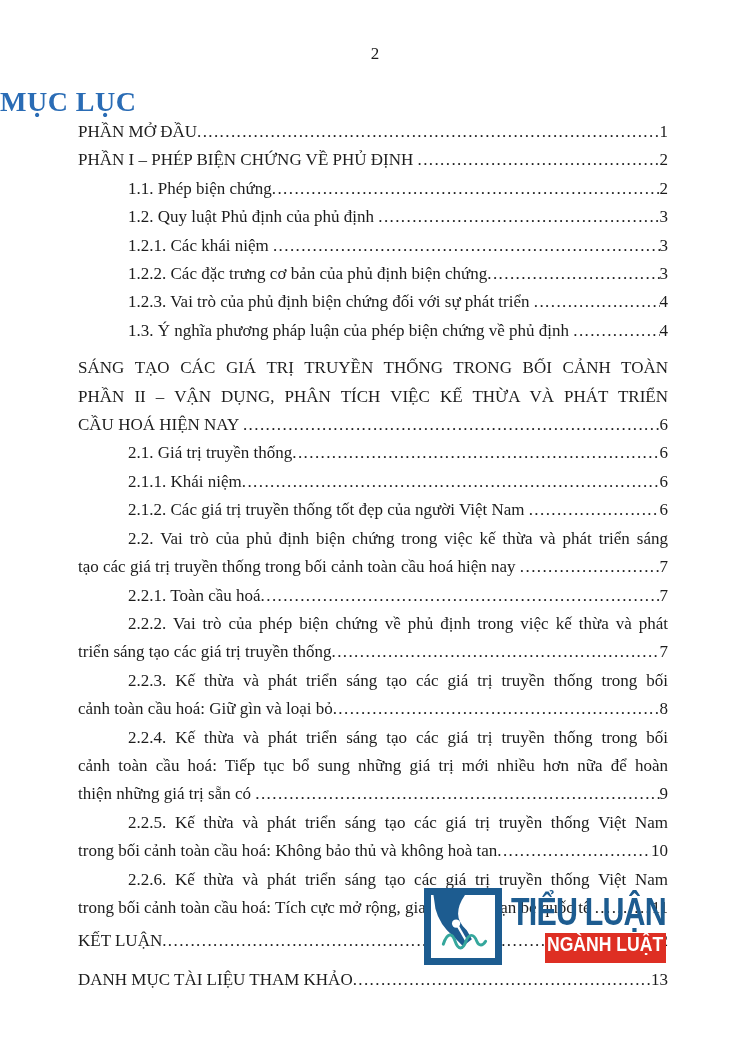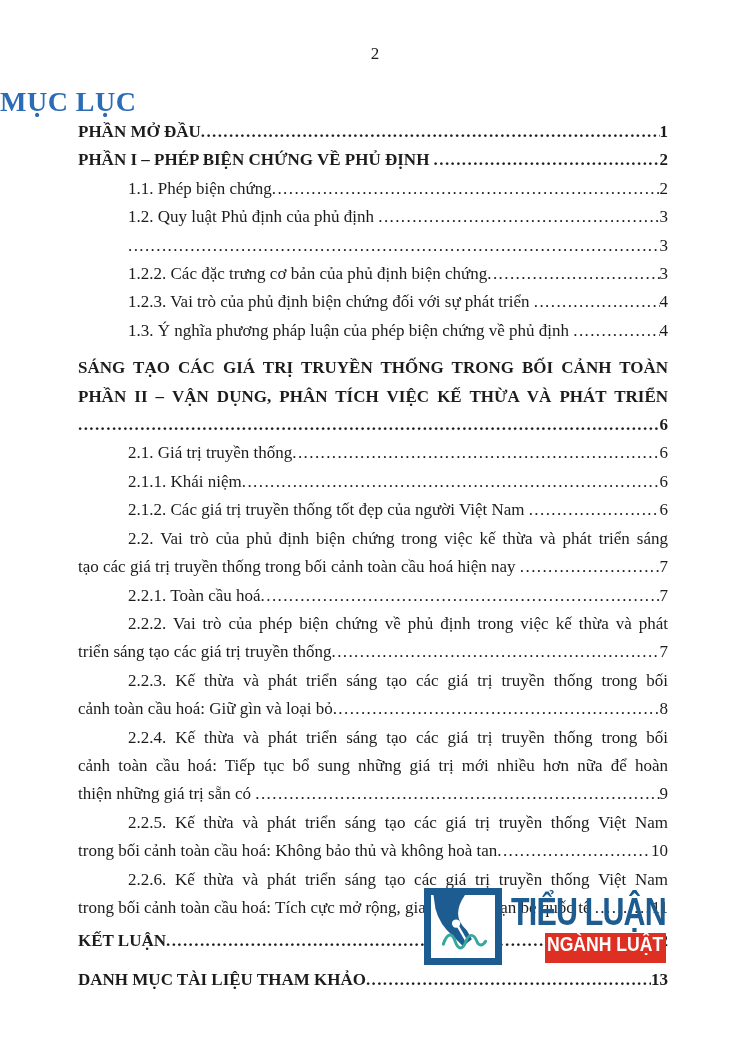--- a/index.html
+++ b/index.html
@@ -25,21 +25,21 @@
     font-size:17px;line-height:28.4px;
   }
   .row{display:flex;align-items:baseline;}
   .row .t{white-space:pre;flex:none;}
   .row .dots{
     flex:1 1 auto;overflow:hidden;white-space:nowrap;
     letter-spacing:1.4px;min-width:6px;
   }
   .row .pg{white-space:pre;flex:none;}
   .just{display:block;text-align:justify;text-align-last:justify;white-space:normal;}
-  .b{font-weight:bold;}
+  .b{font-weight:normal;}
   .ind{padding-left:50px;}
   .toc > div:nth-child(9){margin-top:9px;}
   .toc > div:nth-child(29){margin-top:5px;}
   .toc > div:nth-child(30){margin-top:10px;}
 
   
   .wm{position:absolute;left:0;top:0;width:750px;height:1062px;pointer-events:none;}
   .wm-square{
     position:absolute;left:424px;top:888px;width:78px;height:77px;
     box-sizing:border-box;border:7px solid #1d5c90;background:#ffffff;
@@ -86,20 +86,21 @@
         <span class="t">1.1. Phép biện chứng</span>
         <span class="dots">..........................................................................................................................................................................</span>
         <span class="pg">2</span>
       </div>
       <div class="row ind">
         <span class="t">1.2. Quy luật Phủ định của phủ định </span>
         <span class="dots">..........................................................................................................................................................................</span>
         <span class="pg">3</span>
       </div>
       <div class="row ind">
+        <span class="t">1.2.1. Các khái niệm </span>
         <span class="dots">..........................................................................................................................................................................</span>
         <span class="pg">3</span>
       </div>
       <div class="row ind">
         <span class="t">1.2.2. Các đặc trưng cơ bản của phủ định biện chứng</span>
         <span class="dots">..........................................................................................................................................................................</span>
         <span class="pg">3</span>
       </div>
       <div class="row ind">
         <span class="t">1.2.3. Vai trò của phủ định biện chứng đối với sự phát triển </span>
@@ -107,20 +108,21 @@
         <span class="pg">4</span>
       </div>
       <div class="row ind">
         <span class="t">1.3. Ý nghĩa phương pháp luận của phép biện chứng về phủ định </span>
         <span class="dots">..........................................................................................................................................................................</span>
         <span class="pg">4</span>
       </div>
       <div class="just b"><span>SÁNG TẠO CÁC GIÁ TRỊ TRUYỀN THỐNG TRONG BỐI CẢNH TOÀN</span></div>
       <div class="just b"><span>PHẦN II – VẬN DỤNG, PHÂN TÍCH VIỆC KẾ THỪA VÀ PHÁT TRIỂN</span></div>
       <div class="row b">
+        <span class="t">CẦU HOÁ HIỆN NAY </span>
         <span class="dots">..........................................................................................................................................................................</span>
         <span class="pg">6</span>
       </div>
       <div class="row ind">
         <span class="t">2.1. Giá trị truyền thống</span>
         <span class="dots">..........................................................................................................................................................................</span>
         <span class="pg">6</span>
       </div>
       <div class="row ind">
         <span class="t">2.1.1. Khái niệm</span>

